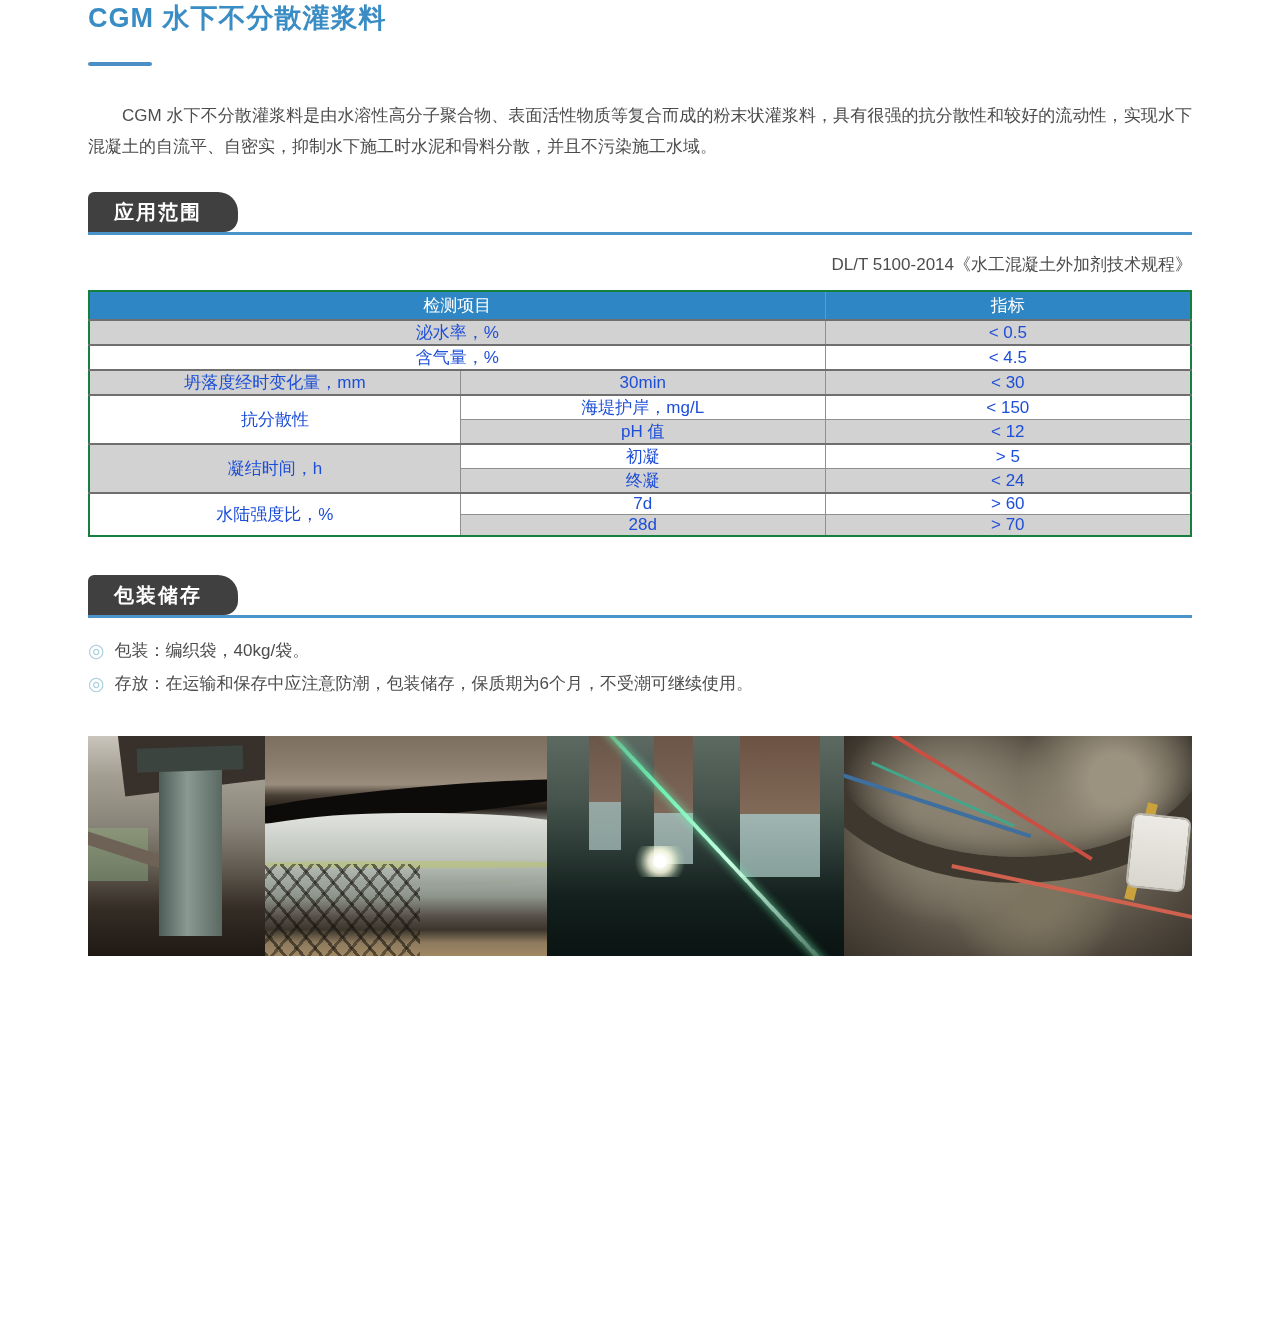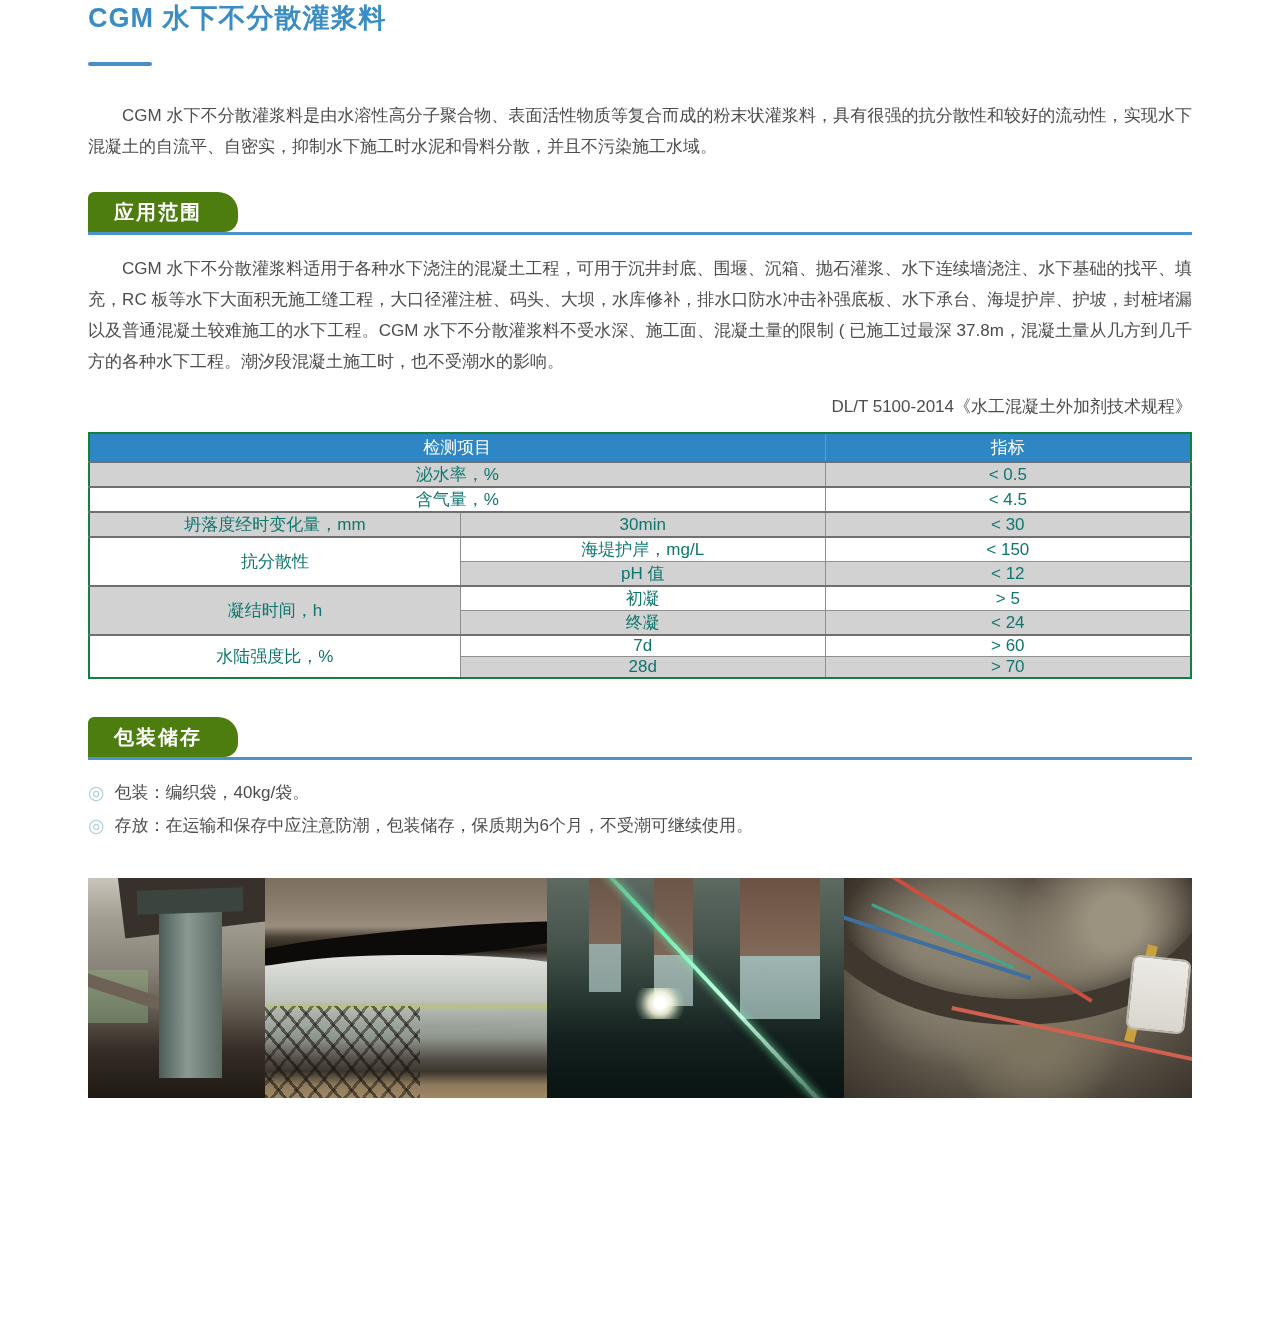--- a/index.html
+++ b/index.html
@@ -22,36 +22,36 @@
   
   .para {
     font-size:17px; line-height:31px; color:#4c4c4c;
     text-indent:2em; text-align:justify;
   }
   .intro { margin-top:34px; }
 
   
   .section-head { margin-top:30px; border-bottom:3px solid #4a94cb; }
   .section-tab {
-    display:inline-block; background:#4d7c0f; color:#ffffff;
+    display:inline-block; background:#404040; color:#ffffff;
     font-size:20px; font-weight:bold; letter-spacing:2px;
     padding:7px 36px 6px 26px;
     border-radius:6px 20px 14px 0;
   }
   .section-body { margin-top:18px; }
 
   
   .std-caption { margin-top:18px; text-align:right; font-size:17px; color:#4d4d4d; }
   table.perf {
     width:100%; margin-top:14px; border-collapse:collapse;
     border:2px solid #15803d;
   }
   table.perf th, table.perf td {
     border:1px solid #8f8f8f; text-align:center;
-    font-size:17px; color:#0f766e; height:19px; padding:0 4px;
+    font-size:17px; color:#1d4ed8; height:19px; padding:0 4px;
     font-weight:normal;
   }
   table.perf thead th { background:#2e86c4; color:#ffffff; height:29px; }
   table.perf tr.blk > td { border-top:2px solid #6f6f6f; }
   td.gray { background:#d2d2d2; }
   td.white { background:#ffffff; }
 
   
   .bullets { margin-top:16px; }
   .bullet { display:flex; align-items:flex-start; gap:10px; line-height:33px; font-size:17px; color:#4c4c4c; }
@@ -111,21 +111,20 @@
 <div class="content">
 
   <h1 class="page-title">CGM 水下不分散灌浆料</h1>
   <div class="title-underline"></div>
 
   <p class="para intro">CGM 水下不分散灌浆料是由水溶性高分子聚合物、表面活性物质等复合而成的粉末状灌浆料，具有很强的抗分散性和较好的流动性，实现水下混凝土的自流平、自密实，抑制水下施工时水泥和骨料分散，并且不污染施工水域。</p>
 
   <div class="section-head">
     <span class="section-tab">应用范围</span>
   </div>
-  <p class="para section-body">CGM 水下不分散灌浆料适用于各种水下浇注的混凝土工程，可用于沉井封底、围堰、沉箱、抛石灌浆、水下连续墙浇注、水下基础的找平、填充，RC 板等水下大面积无施工缝工程，大口径灌注桩、码头、大坝，水库修补，排水口防水冲击补强底板、水下承台、海堤护岸、护坡，封桩堵漏以及普通混凝土较难施工的水下工程。CGM 水下不分散灌浆料不受水深、施工面、混凝土量的限制 ( 已施工过最深 37.8m，混凝土量从几方到几千方的各种水下工程。潮汐段混凝土施工时，也不受潮水的影响。</p>
 
   <div class="std-caption">DL/T 5100-2014《水工混凝土外加剂技术规程》</div>
 
   <table class="perf">
     <colgroup>
         <col style="width:33.7%">
         <col style="width:33.1%">
         <col style="width:33.2%">
       </colgroup>
     <thead>

